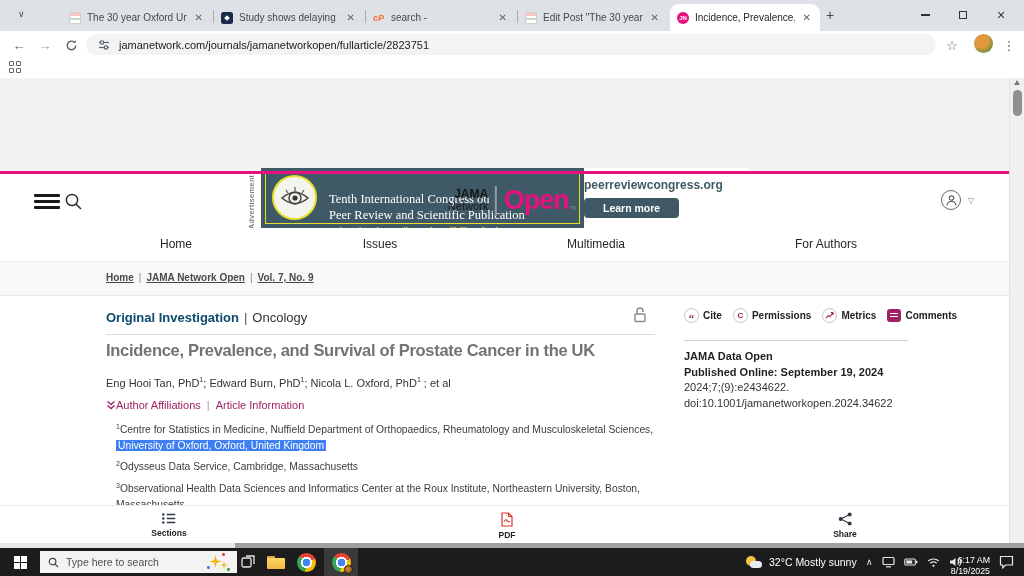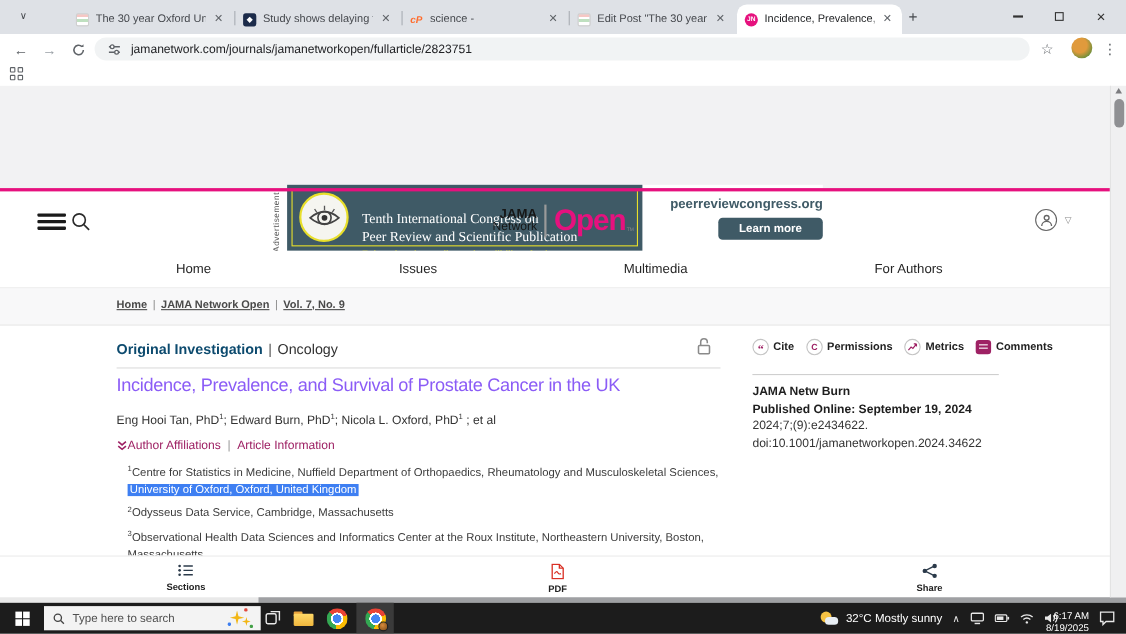--- a/index.html
+++ b/index.html
@@ -45,21 +45,21 @@
   .adlabel{position:absolute;left:247px;top:91px;height:60px;writing-mode:vertical-rl;transform:rotate(180deg);
            font-size:7.5px;color:#555;letter-spacing:.5px;display:flex;align-items:center}
   .adbox{position:absolute;left:261px;top:90px;width:487px;height:60px;background:#fff;display:flex}
   .adteal{position:relative;width:323px;height:60px;background:#3f5a66}
   .adteal .inner{position:absolute;inset:4px;border:1.5px solid #e8df2a}
   .eye{position:absolute;left:11px;top:7px;width:45px;height:45px;border-radius:50%;background:#f5f5f0;
        border:2px solid #e8df2a;display:flex;align-items:center;justify-content:center;z-index:2}
   .adtext{position:absolute;left:68px;top:24px;width:250px}
   .adtitle{font-family:"Liberation Serif","DejaVu Serif",serif;font-size:12.5px;line-height:1.24;color:#fff}
   .adtag{margin-top:3px;font-size:8.3px;font-weight:700;color:#e8df2a}
-  .adright{flex:1;display:flex;flex-direction:column;align-items:flex-end;justify-content:center;gap:6px}
+  .adright{flex:1;display:flex;flex-direction:column;align-items:flex-start;justify-content:center;gap:6px}
   .adsite{font-size:12px;font-weight:800;color:#3f5a66}
   .learnmore{background:#3f5a66;color:#fff;font-size:10.5px;font-weight:700;padding:4px 19px;border-radius:4px;border:0}
   .wordmark{position:absolute;left:8px;top:152px;font-size:13px;color:#101010}
   .wordmark b{font-weight:800}
   .rule{position:absolute;left:0;top:171px;width:1009px;height:3px;background:#e6117e}
 
   
   .hamburger{position:absolute;left:34px;top:194px;width:26px;height:15px;display:flex;flex-direction:column;justify-content:space-between}
   .hamburger div{height:2.6px;background:#1a1a1a;border-radius:1px}
   .searchbtn{position:absolute;left:64px;top:192px}
@@ -81,21 +81,21 @@
   .crumbs{position:absolute;left:106px;top:10px;font-size:10px;font-weight:600;color:#4a4a4a}
   .crumbs a{color:#4a4a4a;text-decoration:underline}
   .crumb-sep{margin:0 5px;color:#888;font-weight:400}
 
   
   .cat{position:absolute;left:106px;top:310px;font-size:13px;color:#333}
   .cat .oi{color:#0c4a6e;font-weight:700}
   .cat .sep{margin:0 5px;color:#555}
   .lock{position:absolute;left:633px;top:306px}
   .hr1{position:absolute;left:106px;top:334px;width:549px;height:1px;background:#dcdcdc}
-  .title{position:absolute;left:106px;top:341px;width:560px;font-size:16.5px;font-weight:400;color:#8b5cf6;letter-spacing:-.3px;white-space:nowrap}
+  .title{position:absolute;left:106px;top:341px;width:560px;font-size:16.5px;font-weight:700;color:#737373;letter-spacing:-.3px;white-space:nowrap}
   .authors{position:absolute;left:106px;top:376px;font-size:11px;color:#333;white-space:nowrap}
   .authors sup{font-size:7px}
   .authors .etal{}
   .afftoggle{position:absolute;left:106px;top:399px;font-size:11px;color:#9e2164;display:flex;align-items:center;gap:0}
   .afftoggle .sep{color:#999;margin:0 6px}
   .affils{position:absolute;left:116px;top:422px;width:565px;font-size:10.3px;color:#3c3c3c;line-height:1.5}
   .affils p{margin-bottom:6px}
   .affils sup{font-size:7px}
   .hl{background:#3e7ff2;color:#fff;padding:0 2px}
 
@@ -172,21 +172,21 @@
 
     <div class="tab" style="left:214px">
       <div class="fav fav-navy"></div>
       <div class="tab-title">Study shows delaying treatmen</div>
       <div class="tab-close">✕</div>
     </div>
     <div class="tab-sep" style="left:365px"></div>
 
     <div class="tab" style="left:366px">
       <div class="fav fav-cp">cP</div>
-      <div class="tab-title">science -</div>
+      <div class="tab-title">search -</div>
       <div class="tab-close">✕</div>
     </div>
     <div class="tab-sep" style="left:517px"></div>
 
     <div class="tab" style="left:518px">
       <div class="fav fav-page"></div>
       <div class="tab-title">Edit Post "The 30 year Oxford U</div>
       <div class="tab-close">✕</div>
     </div>
 
@@ -363,21 +363,21 @@
       </span>
       <span>Metrics</span>
     </div>
     <div class="tool">
       <span class="bubble"></span>
       <span>Comments</span>
     </div>
   </div>
   <div class="hr2"></div>
   <div class="citation">
-    <div class="b">JAMA Netw Burn</div>
+    <div class="b">JAMA Data Open</div>
     <div class="b">Published Online: September 19, 2024</div>
     <div>2024;7;(9):e2434622.</div>
     <div>doi:10.1001/jamanetworkopen.2024.34622</div>
   </div>
 
   <div class="actionbar">
     <div class="action" style="left:169px">
       <svg width="15" height="13" viewBox="0 0 15 13">
         <circle cx="2" cy="2.5" r="1.2" fill="#2b3a4a"></circle>
           <line x1="5.5" y1="2.5" x2="14" y2="2.5" stroke="#2b3a4a" stroke-width="1.3"></line>

